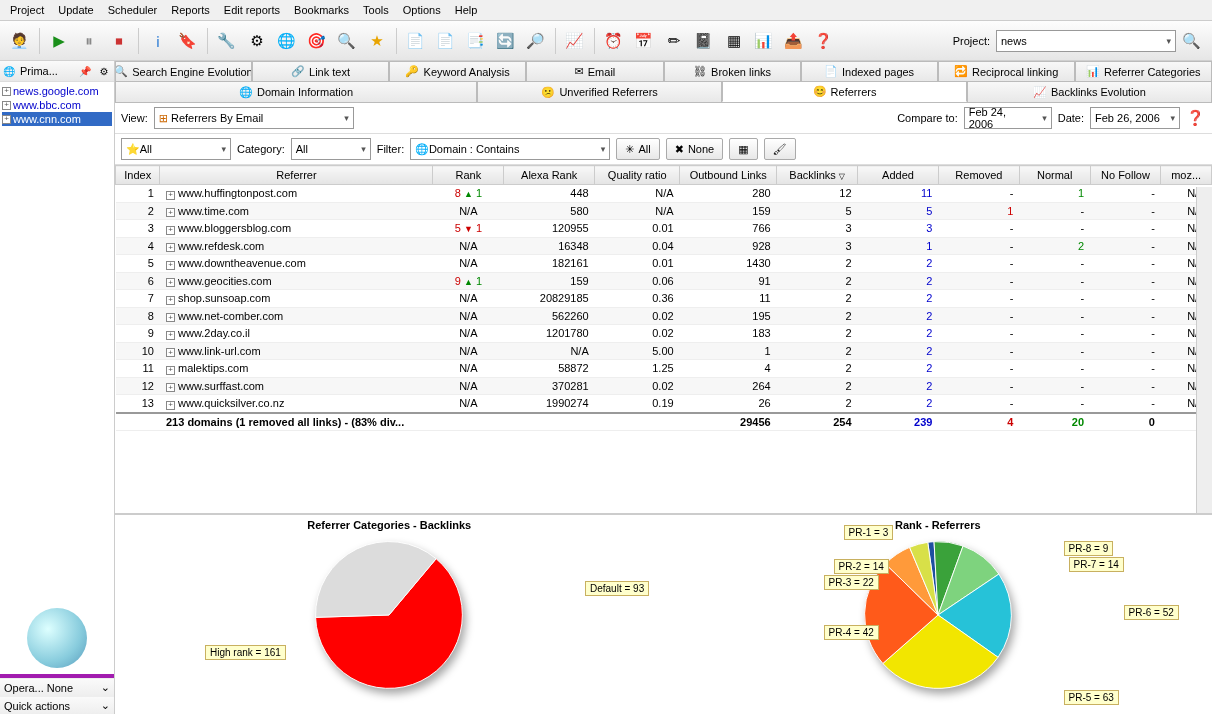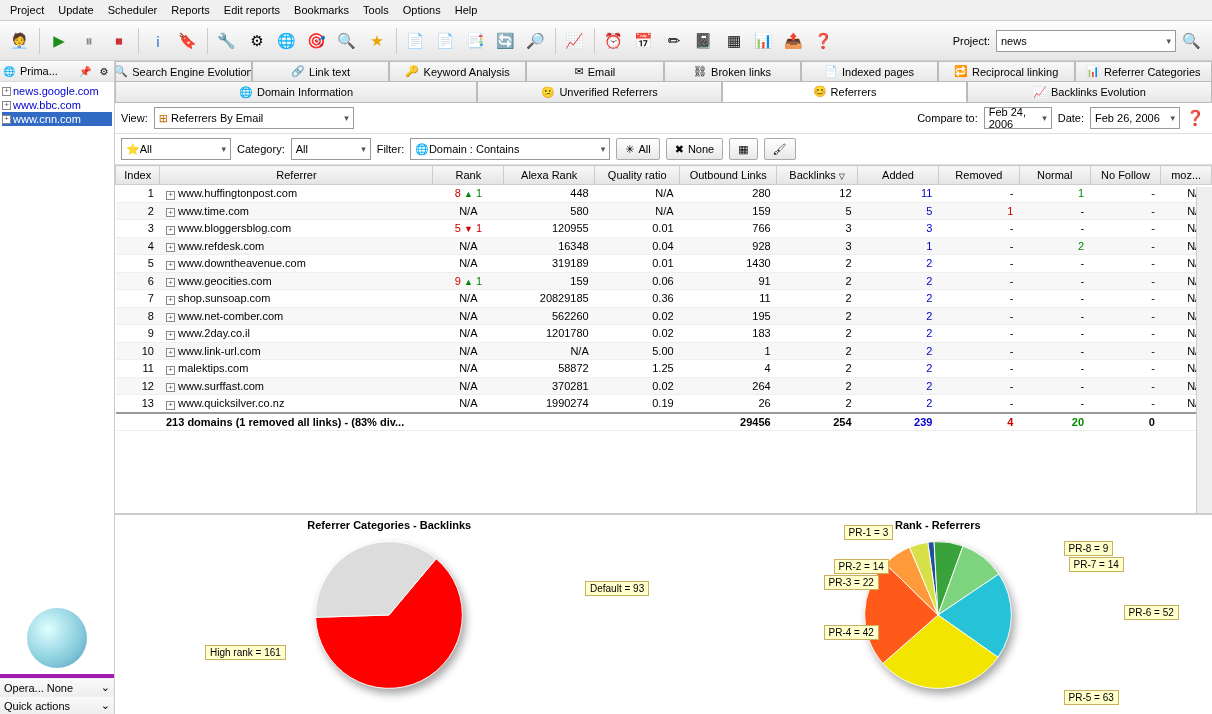--- a/index.html
+++ b/index.html
@@ -201,21 +201,21 @@
           <span>Backlinks Evolution</span>
         </div>
       </div>
 
     <div class="viewbar">
       <span>View:</span>
       <div class="combo" style="width:200px">
         <span style="color:#c60">⊞</span>&nbsp;<span>Referrers By Email</span>
       </div>
       <span style="margin-left:auto">Compare to:</span>
-      <div class="combo" style="width:68px">
+      <div class="combo" style="width:88px">
           <span>Feb 24, 2006</span>
         </div>
       <span>Date:</span>
       <div class="combo" style="width:90px">
           <span>Feb 26, 2006</span>
         </div>
       <span class="tbtn" style="width:20px;height:20px;color:#2a7ad4">❓</span>
     </div>
 
     <div class="filterbar">
@@ -318,21 +318,21 @@
               <td class="num blue">1</td>
               <td class="num ">-</td>
               <td class="num green">2</td>
               <td class="num">-</td>
               <td class="num">N/A</td>
             </tr>
             <tr>
               <td class="num">5</td>
               <td><span class="tree-pm">+</span> www.downtheavenue.com</td>
               <td class="ctr">N/A</td>
-              <td class="num">319189</td>
+              <td class="num">182161</td>
               <td class="num">0.01</td>
               <td class="num">1430</td>
               <td class="num">2</td>
               <td class="num blue">2</td>
               <td class="num ">-</td>
               <td class="num ">-</td>
               <td class="num">-</td>
               <td class="num">N/A</td>
             </tr>
             <tr>

